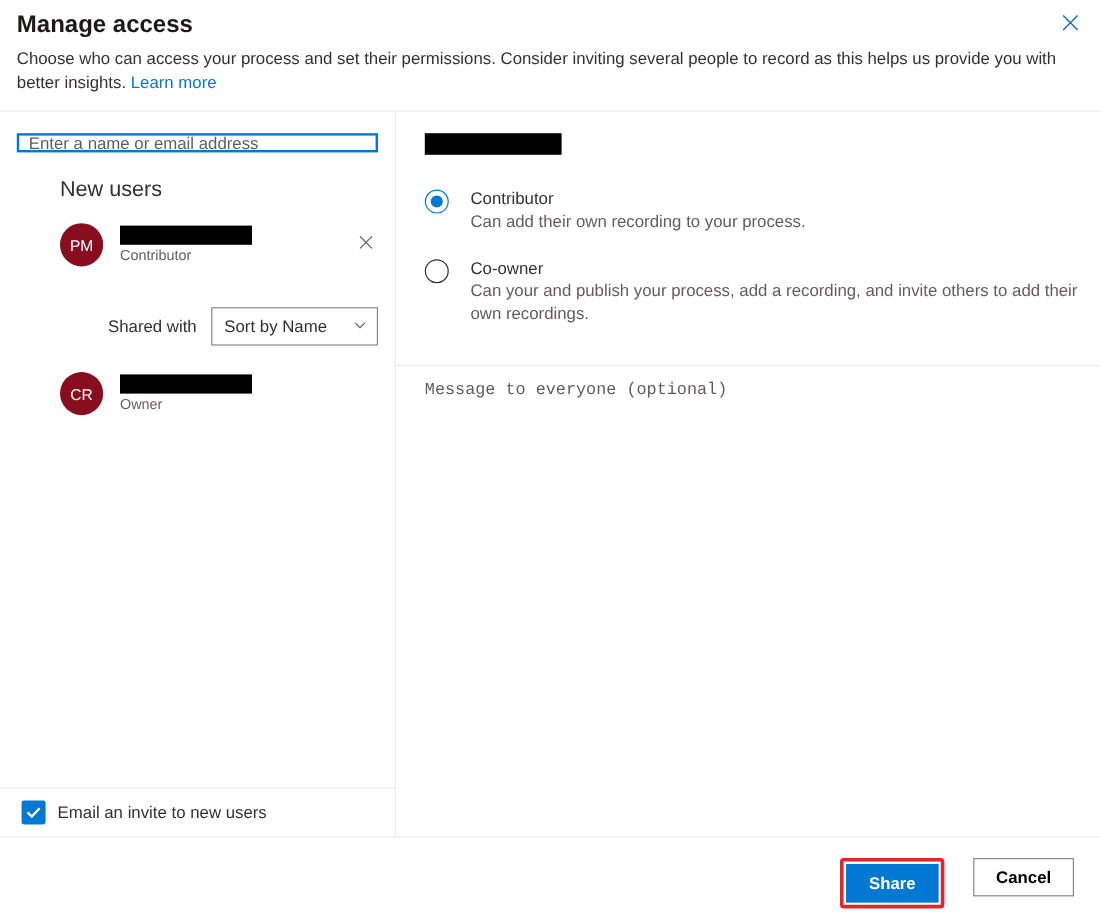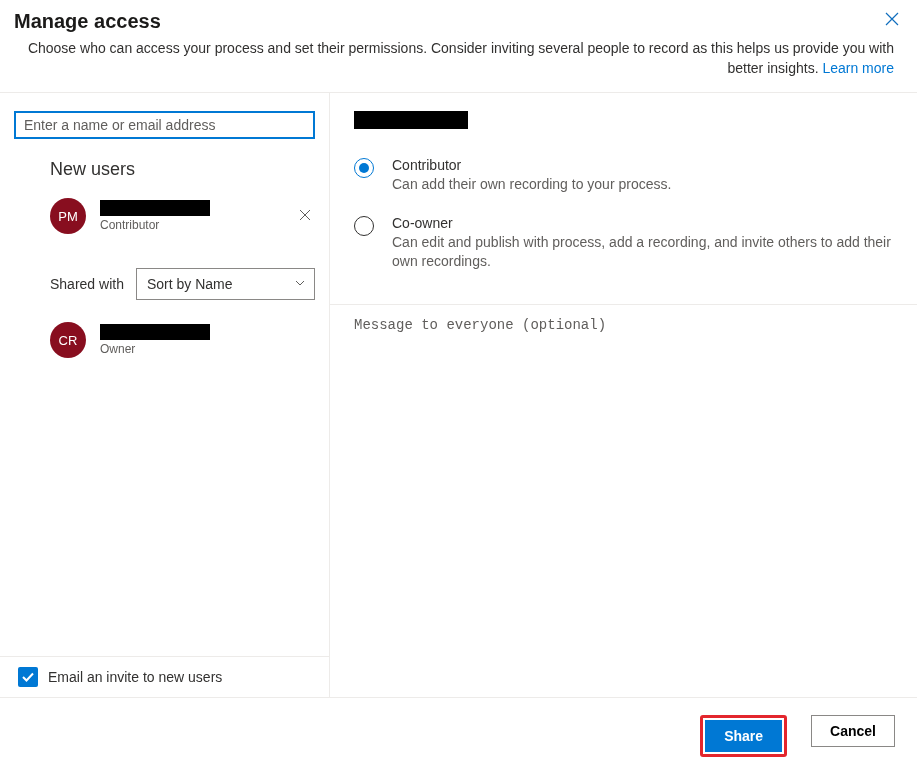--- a/index.html
+++ b/index.html
@@ -32,21 +32,20 @@
       cursor: pointer;
       background: none;
       border: none;
       font-family: inherit;
     }
     .subtitle {
       font-size: 14px;
       color: #323130;
       line-height: 1.4;
       max-width: 880px;
-      text-align: right;
     }
     .learn-more {
       color: #0078d4;
       text-decoration: none;
     }
     .divider {
       border-top: 1px solid #edebe9;
       margin-top: 14px;
     }
     .body {
@@ -60,21 +59,21 @@
       padding-top: 18px;
       position: relative;
       display: flex;
       flex-direction: column;
     }
     .search-wrap {
       padding: 0 14px 20px 14px;
     }
     .search-input {
       width: 100%;
-      height: 28px;
+      height: 16px;
       border: 2px solid #0078d4;
       padding: 0 8px;
       font-size: 14px;
       font-family: inherit;
       outline: none;
       color: #323130;
     }
     .search-input::placeholder { color: #605e5c; }
     .section-label {
       font-size: 18px;
@@ -119,20 +118,21 @@
       font-size: 16px;
       cursor: pointer;
       padding: 4px;
       background: none;
       border: none;
     }
     .shared-with-row {
       display: flex;
       align-items: center;
       padding: 30px 14px 18px 50px;
+      margin-left: 40px;
     }
     .shared-with-label {
       margin-right: 12px;
       font-size: 14px;
     }
     .sort-select {
       flex: 1;
       height: 32px;
       border: 1px solid #8a8886;
       padding: 0 28px 0 10px;
@@ -335,21 +335,21 @@
       <div class="radio-text">
         <div class="rt-label">Contributor</div>
         <div class="rt-desc">Can add their own recording to your process.</div>
       </div>
     </div>
 
     <div class="radio-row">
       <div class="radio"></div>
       <div class="radio-text">
         <div class="rt-label">Co-owner</div>
-        <div class="rt-desc">Can edit and publish with process, add a recording, and invite others to add their own recordings.</div>
+        <div class="rt-desc">Can your and publish your process, add a recording, and invite others to add their own recordings.</div>
       </div>
     </div>
 
     <div class="right-divider"></div>
     <div class="message-area">Message to everyone (optional)</div>
   </div>
 </div>
 
 <div class="footer">
   <span class="share-wrap">

